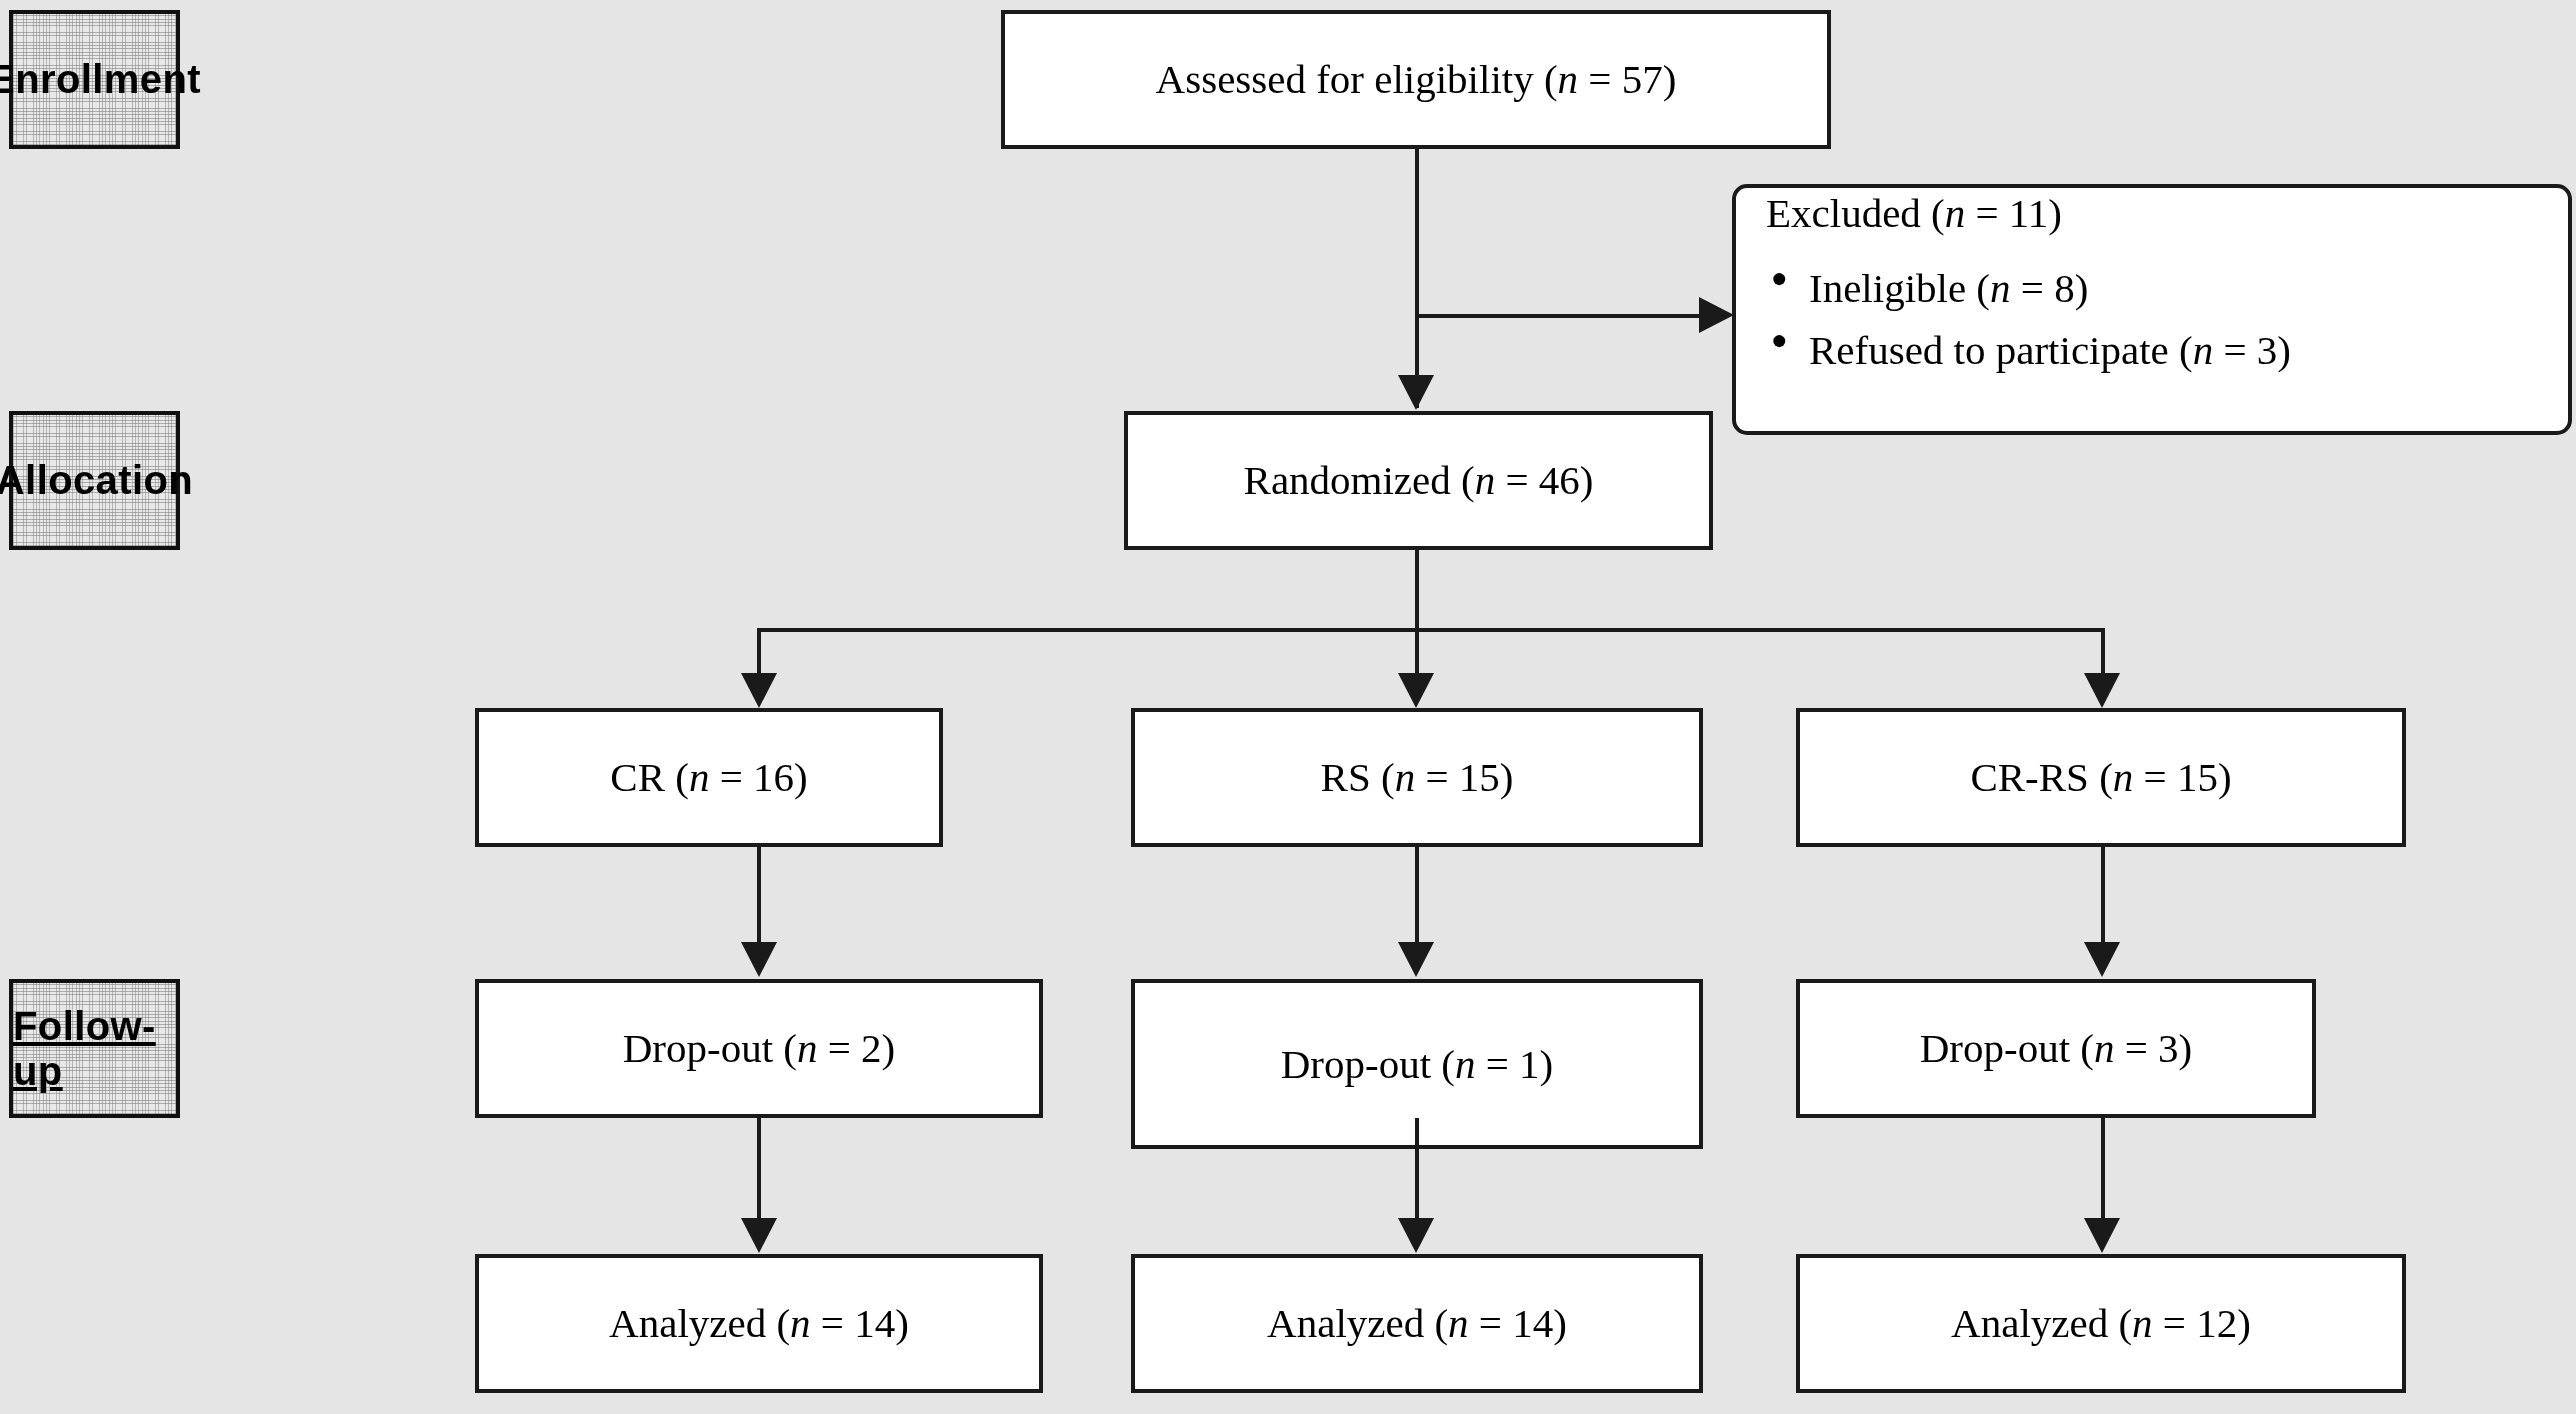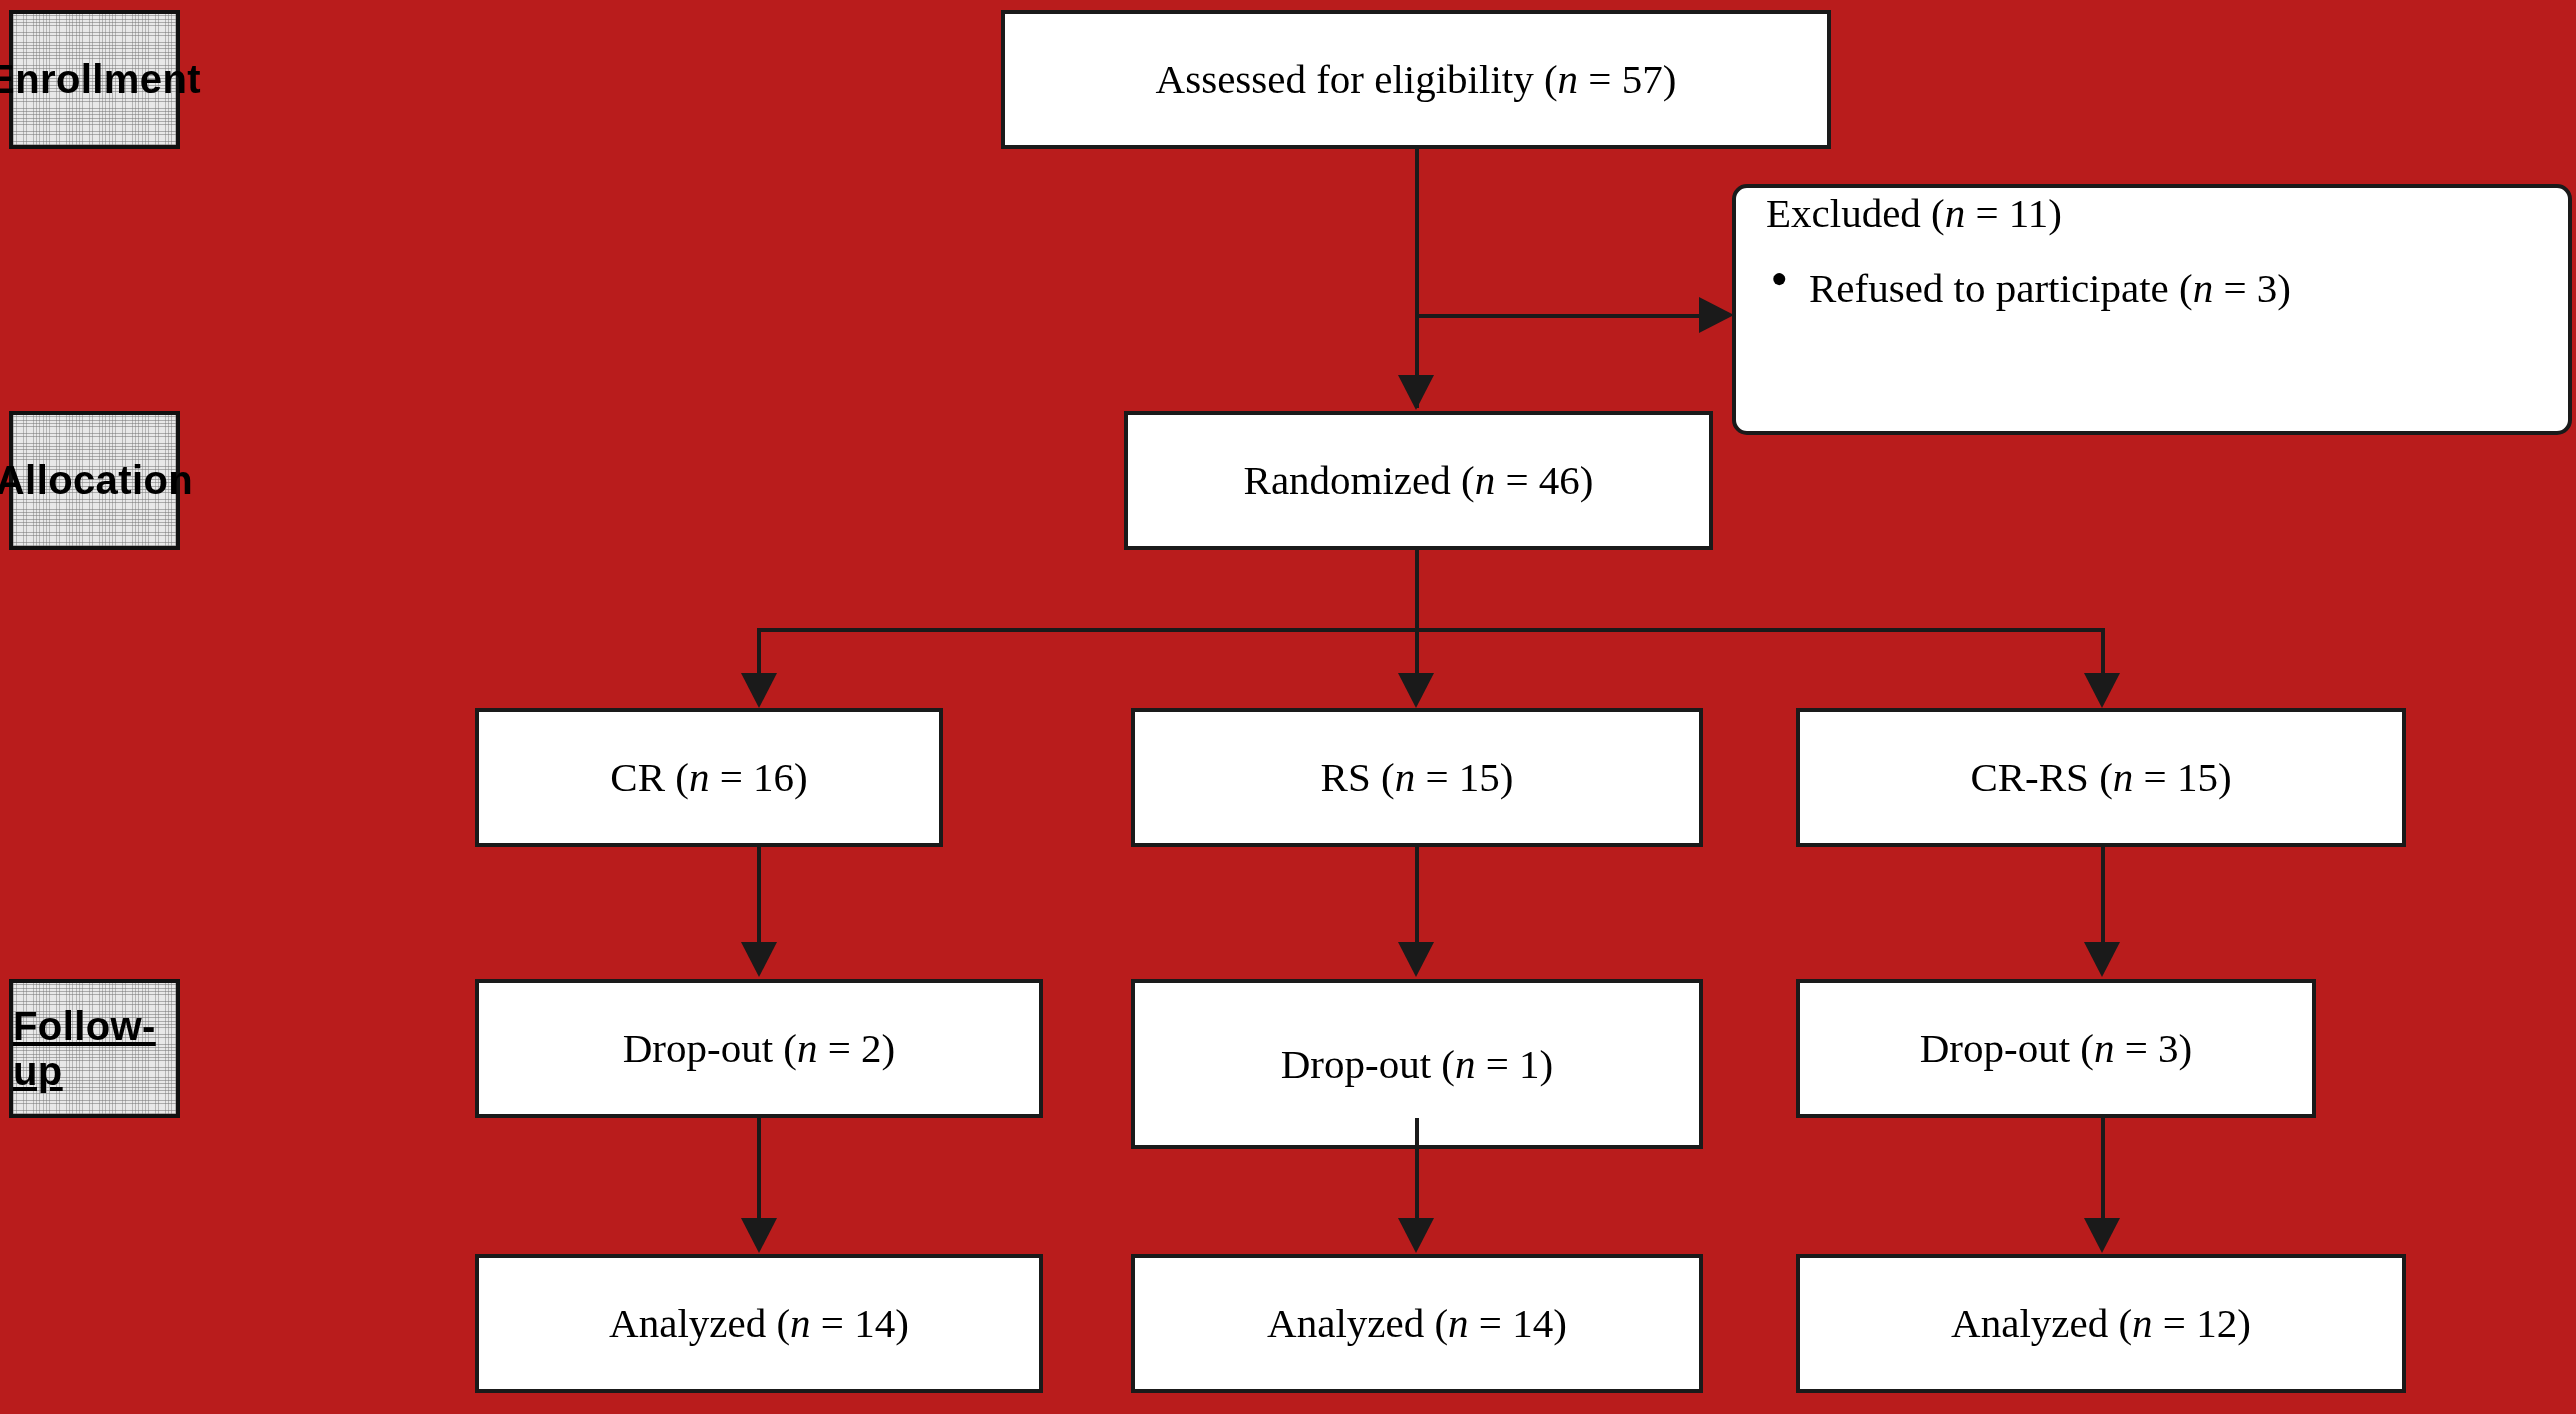--- a/index.html
+++ b/index.html
@@ -5,21 +5,21 @@
 <style>
   html, body {
     margin: 0;
     padding: 0;
     background: #ffffff;
   }
   #canvas {
     position: relative;
     width: 2576px;
     height: 1415px;
-    background: #b91c1c;
+    background: #e5e5e5;
     overflow: hidden;
     font-family: "Liberation Serif", "DejaVu Serif", serif;
   }
 
   
   .stage-label {
     position: absolute;
     box-sizing: border-box;
     border: 4.1px solid #111111;
     background-color: #e8e8e8;
@@ -142,20 +142,21 @@
   </div>
 
 
   <div class="node-box" style="left:1001px; top:10px; width:830px; height:139px;">
     <span><span>Assessed for eligibility (</span><span class="n-italic">n</span><span> = </span><span>57</span><span>)</span></span>
   </div>
 
   <div class="node-box left-align" style="left:1732px; top:184px; width:840px; height:251px;">
     <div class="excl-title"><span>Excluded (</span><span class="n-italic">n</span><span> = </span><span>11</span><span>)</span></div>
     <ul class="excl-list">
+      <li><span>Ineligible (</span><span class="n-italic">n</span><span> = </span><span>8</span><span>)</span></li>
       <li><span>Refused to participate (</span><span class="n-italic">n</span><span> = </span><span>3</span><span>)</span></li>
     </ul>
   </div>
 
   <div class="vline" style="left:1415px; top:149px;  height:259px;"></div>
   <div class="hline" style="left:1415px; top:314px;  width:286px;"></div>
   <div class="arrow-right" style="left:1699px; top:297px;"></div>
   <div class="arrow-down" style="left:1398px; top:375px;"></div>
 
   <div class="node-box" style="left:1124px; top:411px; width:589px; height:139px;">

